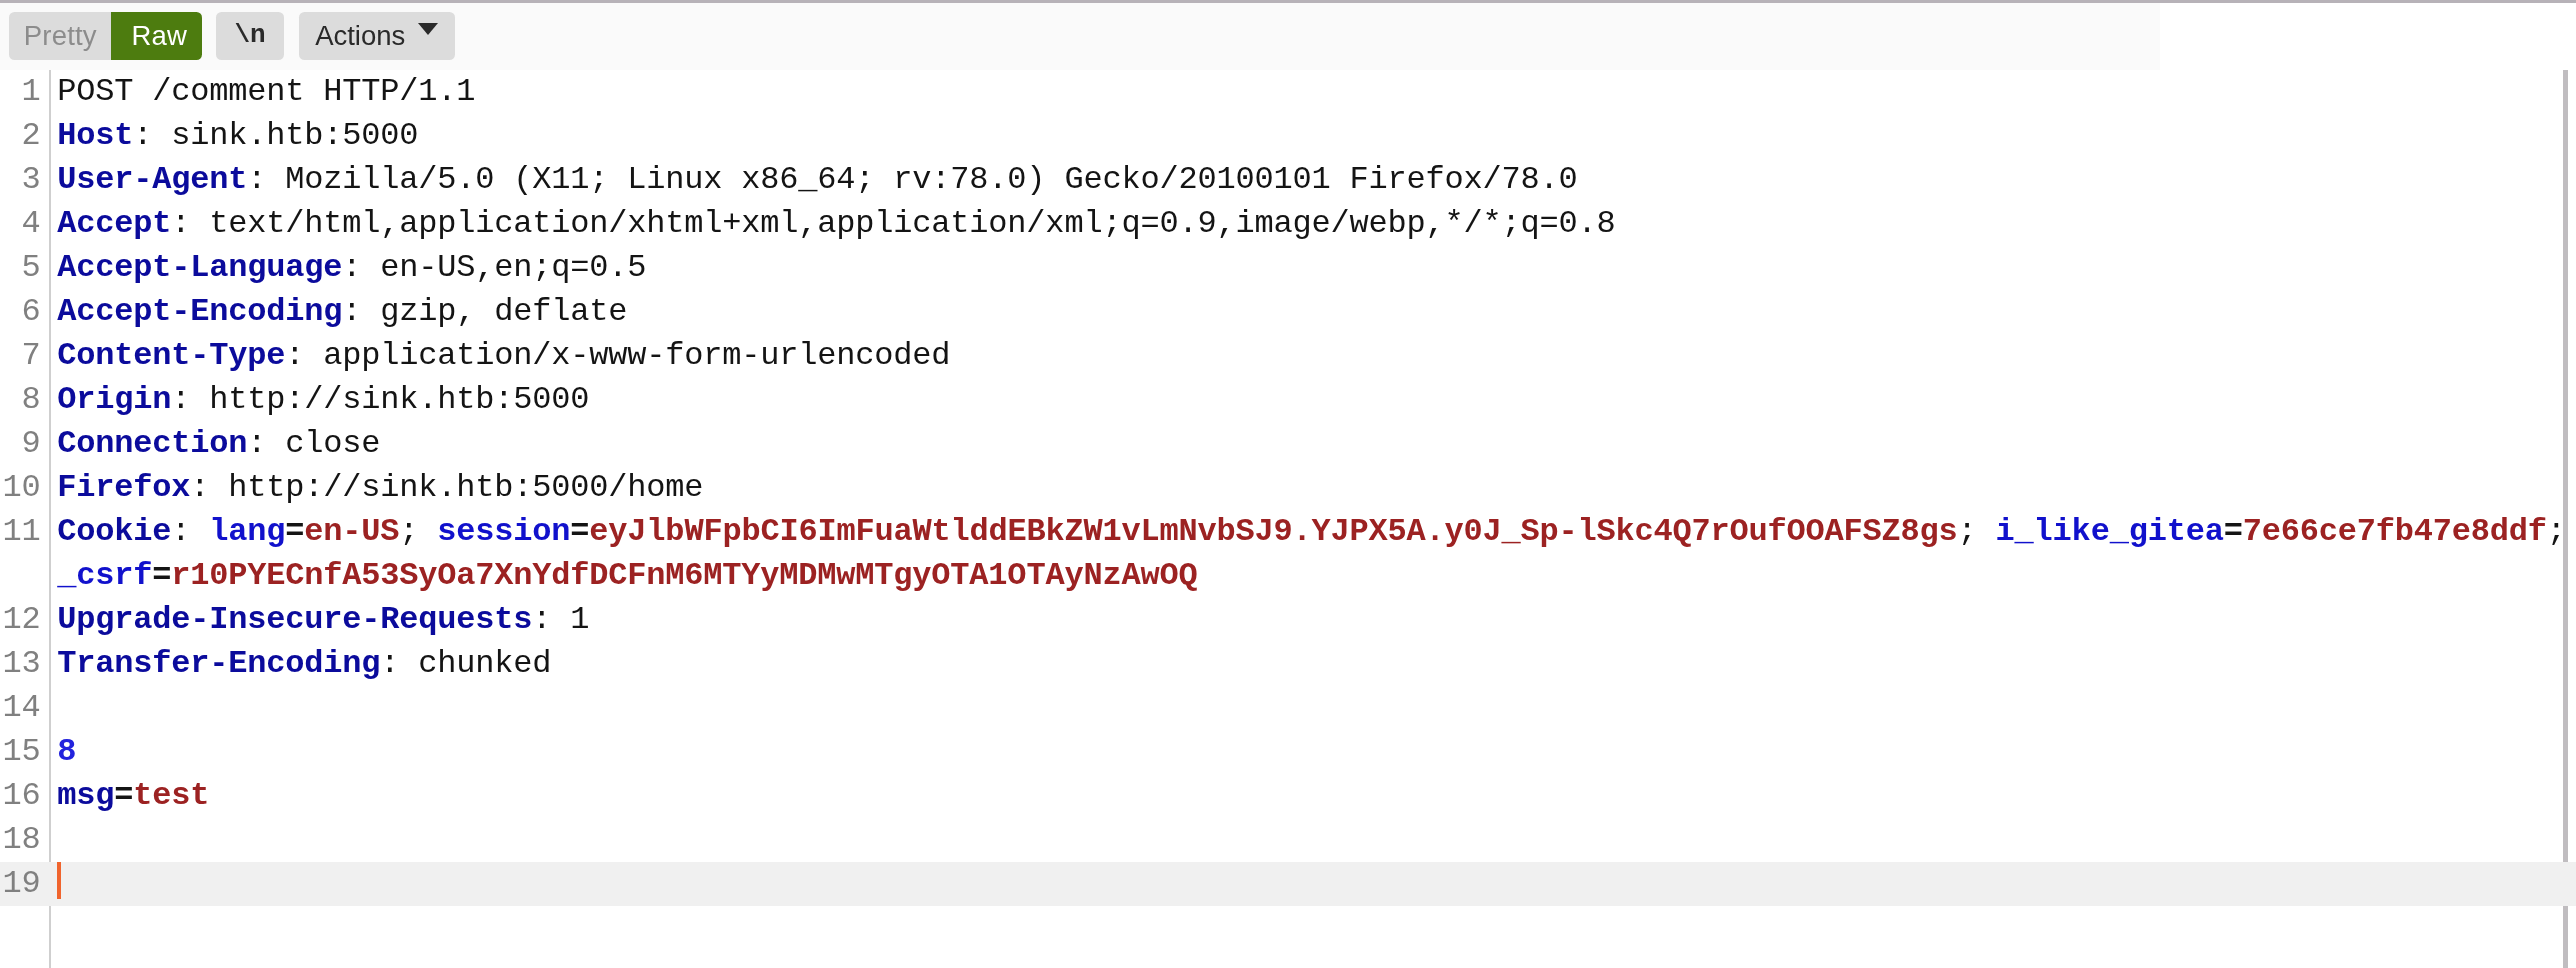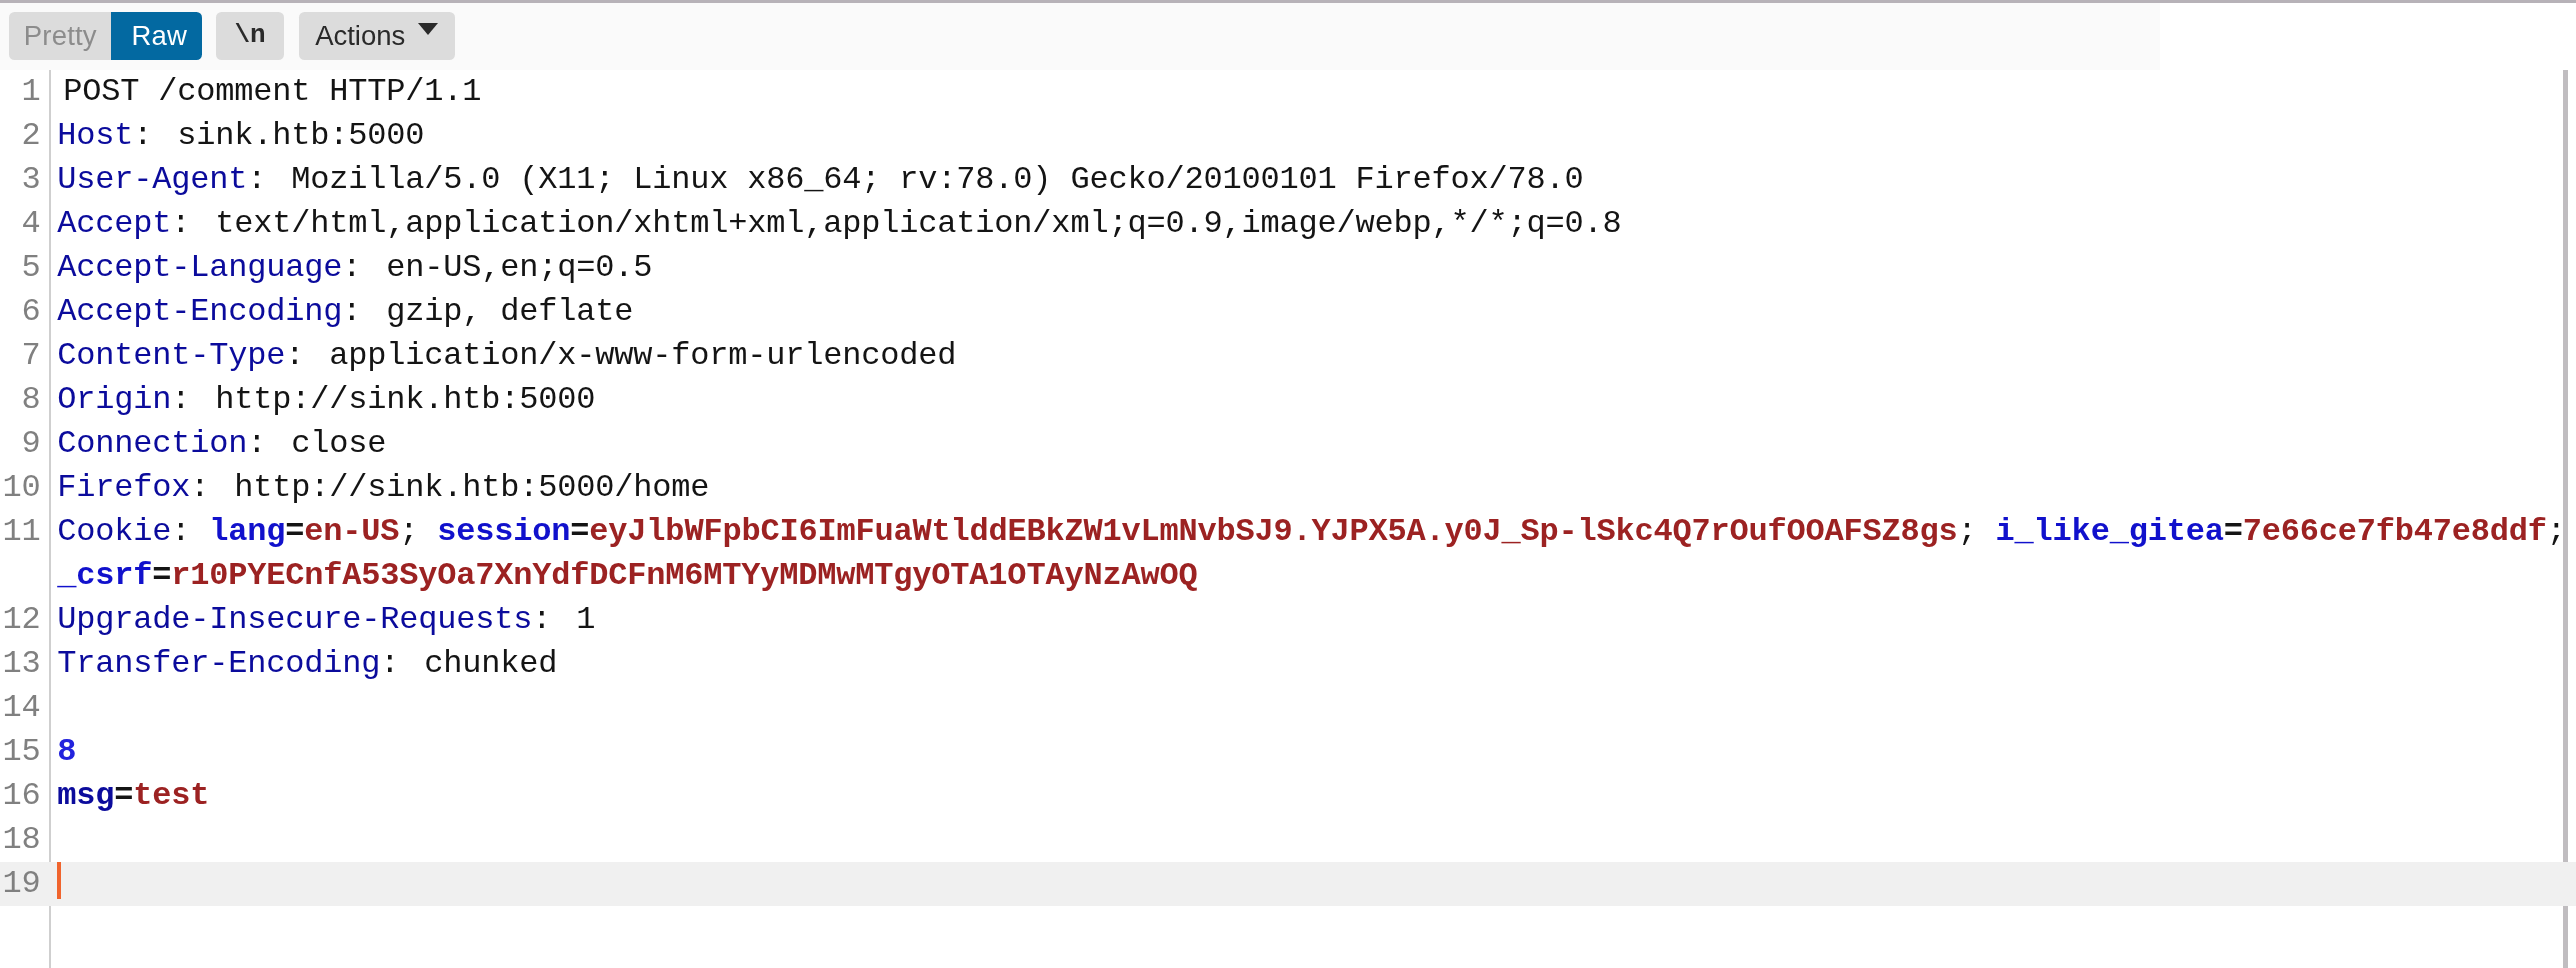--- a/index.html
+++ b/index.html
@@ -49,21 +49,21 @@
     line-height: 1;
     padding: 9.2px 14.6px 11px 14.6px;
     background: #dcdcdc;
     color: #8c8c8c;
     border: none;
     cursor: pointer;
     white-space: nowrap;
     letter-spacing: 0.2px;
   }
   .seg-btn.active {
-    background: #0369a1;
+    background: #4d7c0f;
     color: #ffffff;
     padding-left: 20px;
   }
   .pill-btn {
     font-family: "Liberation Sans", sans-serif;
     font-size: 27.5px;
     line-height: 1;
     padding: 9.2px 16.5px 11px 16.5px;
     background: #dcdcdc;
     color: #2a2a2a;
@@ -154,22 +154,22 @@
     flex: 1 1 auto;
     padding-left: 8.2px;
     font-family: "Liberation Mono", monospace;
     font-size: 32px;
     line-height: 44px;
     color: #141414;
     white-space: pre-wrap;
     word-break: break-all;
     letter-spacing: -0.2px;
   }
-  .hdr   { color: #0b0b9c; font-weight: normal; }
-  .val   { color: #141414; margin-left: 6px; }
+  .hdr   { color: #0b0b9c; font-weight: bold; }
+  .val   { color: #141414; }
   .ckey  { color: #1111cc; font-weight: bold; }
   .cval  { color: #9c2222; font-weight: bold; }
   .punct { color: #141414; }
   .chunk { color: #2222dd; font-weight: bold; }
   .pname { color: #0b0b9c; font-weight: bold; }
   .pval  { color: #9c2222; font-weight: bold; margin-top: 19px; }
   .eq    { color: #141414; font-weight: bold; }
 
   .caret {
     display: inline-block;

